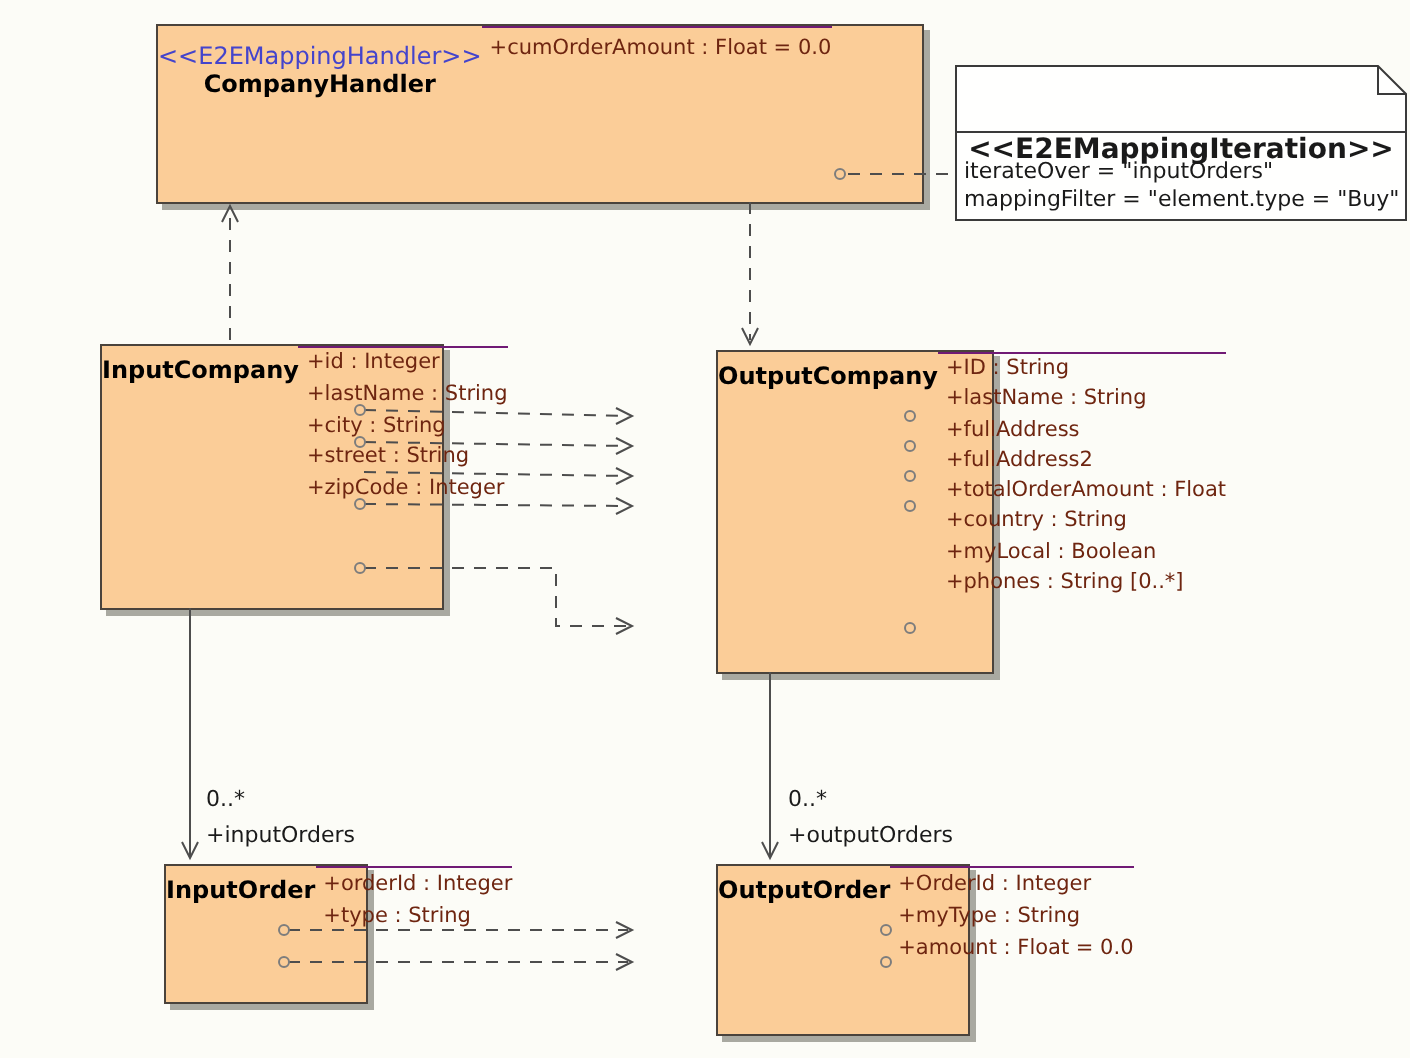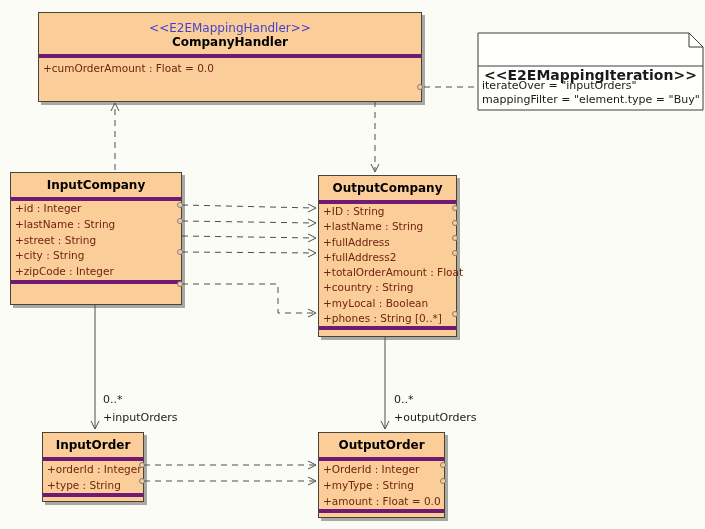--- a/index.html
+++ b/index.html
@@ -2,29 +2,29 @@
 <html><head>
 <meta charset="utf-8">
 <style>
   html,body{margin:0;padding:0;background:#fcfcf7;}
   .canvas{
     position:relative;width:705px;height:529px;overflow:hidden;
     background:#fcfcf7;font-family:"DejaVu Sans","Liberation Sans",sans-serif;
   }
   .uml-class{
     position:absolute;background:#fbcd98;border:1px solid #4a433c;
-    box-shadow:3px 3px 0 #a9a9a1;display:flex;flex-direction:column;z-index:1;
+    box-shadow:3px 3px 0 #a9a9a1;display:flex;flex-direction:row;z-index:1;margin-left:40px;
   }
   .uml-title{
     font-weight:bold;font-size:12px;color:#000;text-align:center;
     display:flex;align-items:center;justify-content:center;flex-direction:column;
   }
   .stereotype-line{font-weight:normal;font-size:12px;color:#4444cc;padding-top:2px;}
   .name-line{font-weight:bold;font-size:12px;color:#000;}
-  .compartment{border-top:4px solid #701a75;overflow:visible;}
+  .compartment{border-top:1px solid #701a75;overflow:visible;}
   .compartment.fill{flex:1;}
   .uml-row{
     font-size:10.5px;color:#6e2510;padding-left:4px;white-space:nowrap;
     height:var(--rh,15.8px);line-height:var(--rh,15.8px);
   }
   .edges-layer{position:absolute;left:0;top:0;z-index:2;pointer-events:none;}
   .uml-note{position:absolute;left:478px;top:33px;width:225px;height:77px;z-index:3;}
   .note-stereotype{
     position:absolute;left:0;top:34px;width:225px;text-align:center;
     font-size:14px;font-weight:bold;color:#1a1a1a;
@@ -47,22 +47,22 @@
     <div class="compartment">
       <div class="uml-row" style="--rh:21px">+cumOrderAmount : Float = 0.0</div>
     </div>
   </div>
 
   <div class="uml-class" style="left:10px;top:172px;width:170px;height:131px;--rh:15.8px">
     <div class="uml-title" style="height:24px">InputCompany</div>
     <div class="compartment">
       <div class="uml-row">+id : Integer</div>
       <div class="uml-row">+lastName : String</div>
+      <div class="uml-row">+city : String</div>
       <div class="uml-row">+street : String</div>
-      <div class="uml-row">+city : String</div>
       <div class="uml-row">+zipCode : Integer</div>
     </div>
     <div class="compartment fill"></div>
   </div>
 
   <div class="uml-class" style="left:318px;top:175px;width:137px;height:160px;--rh:15.25px">
     <div class="uml-title" style="height:24px">OutputCompany</div>
     <div class="compartment">
       <div class="uml-row">+ID : String</div>
       <div class="uml-row">+lastName : String</div>

